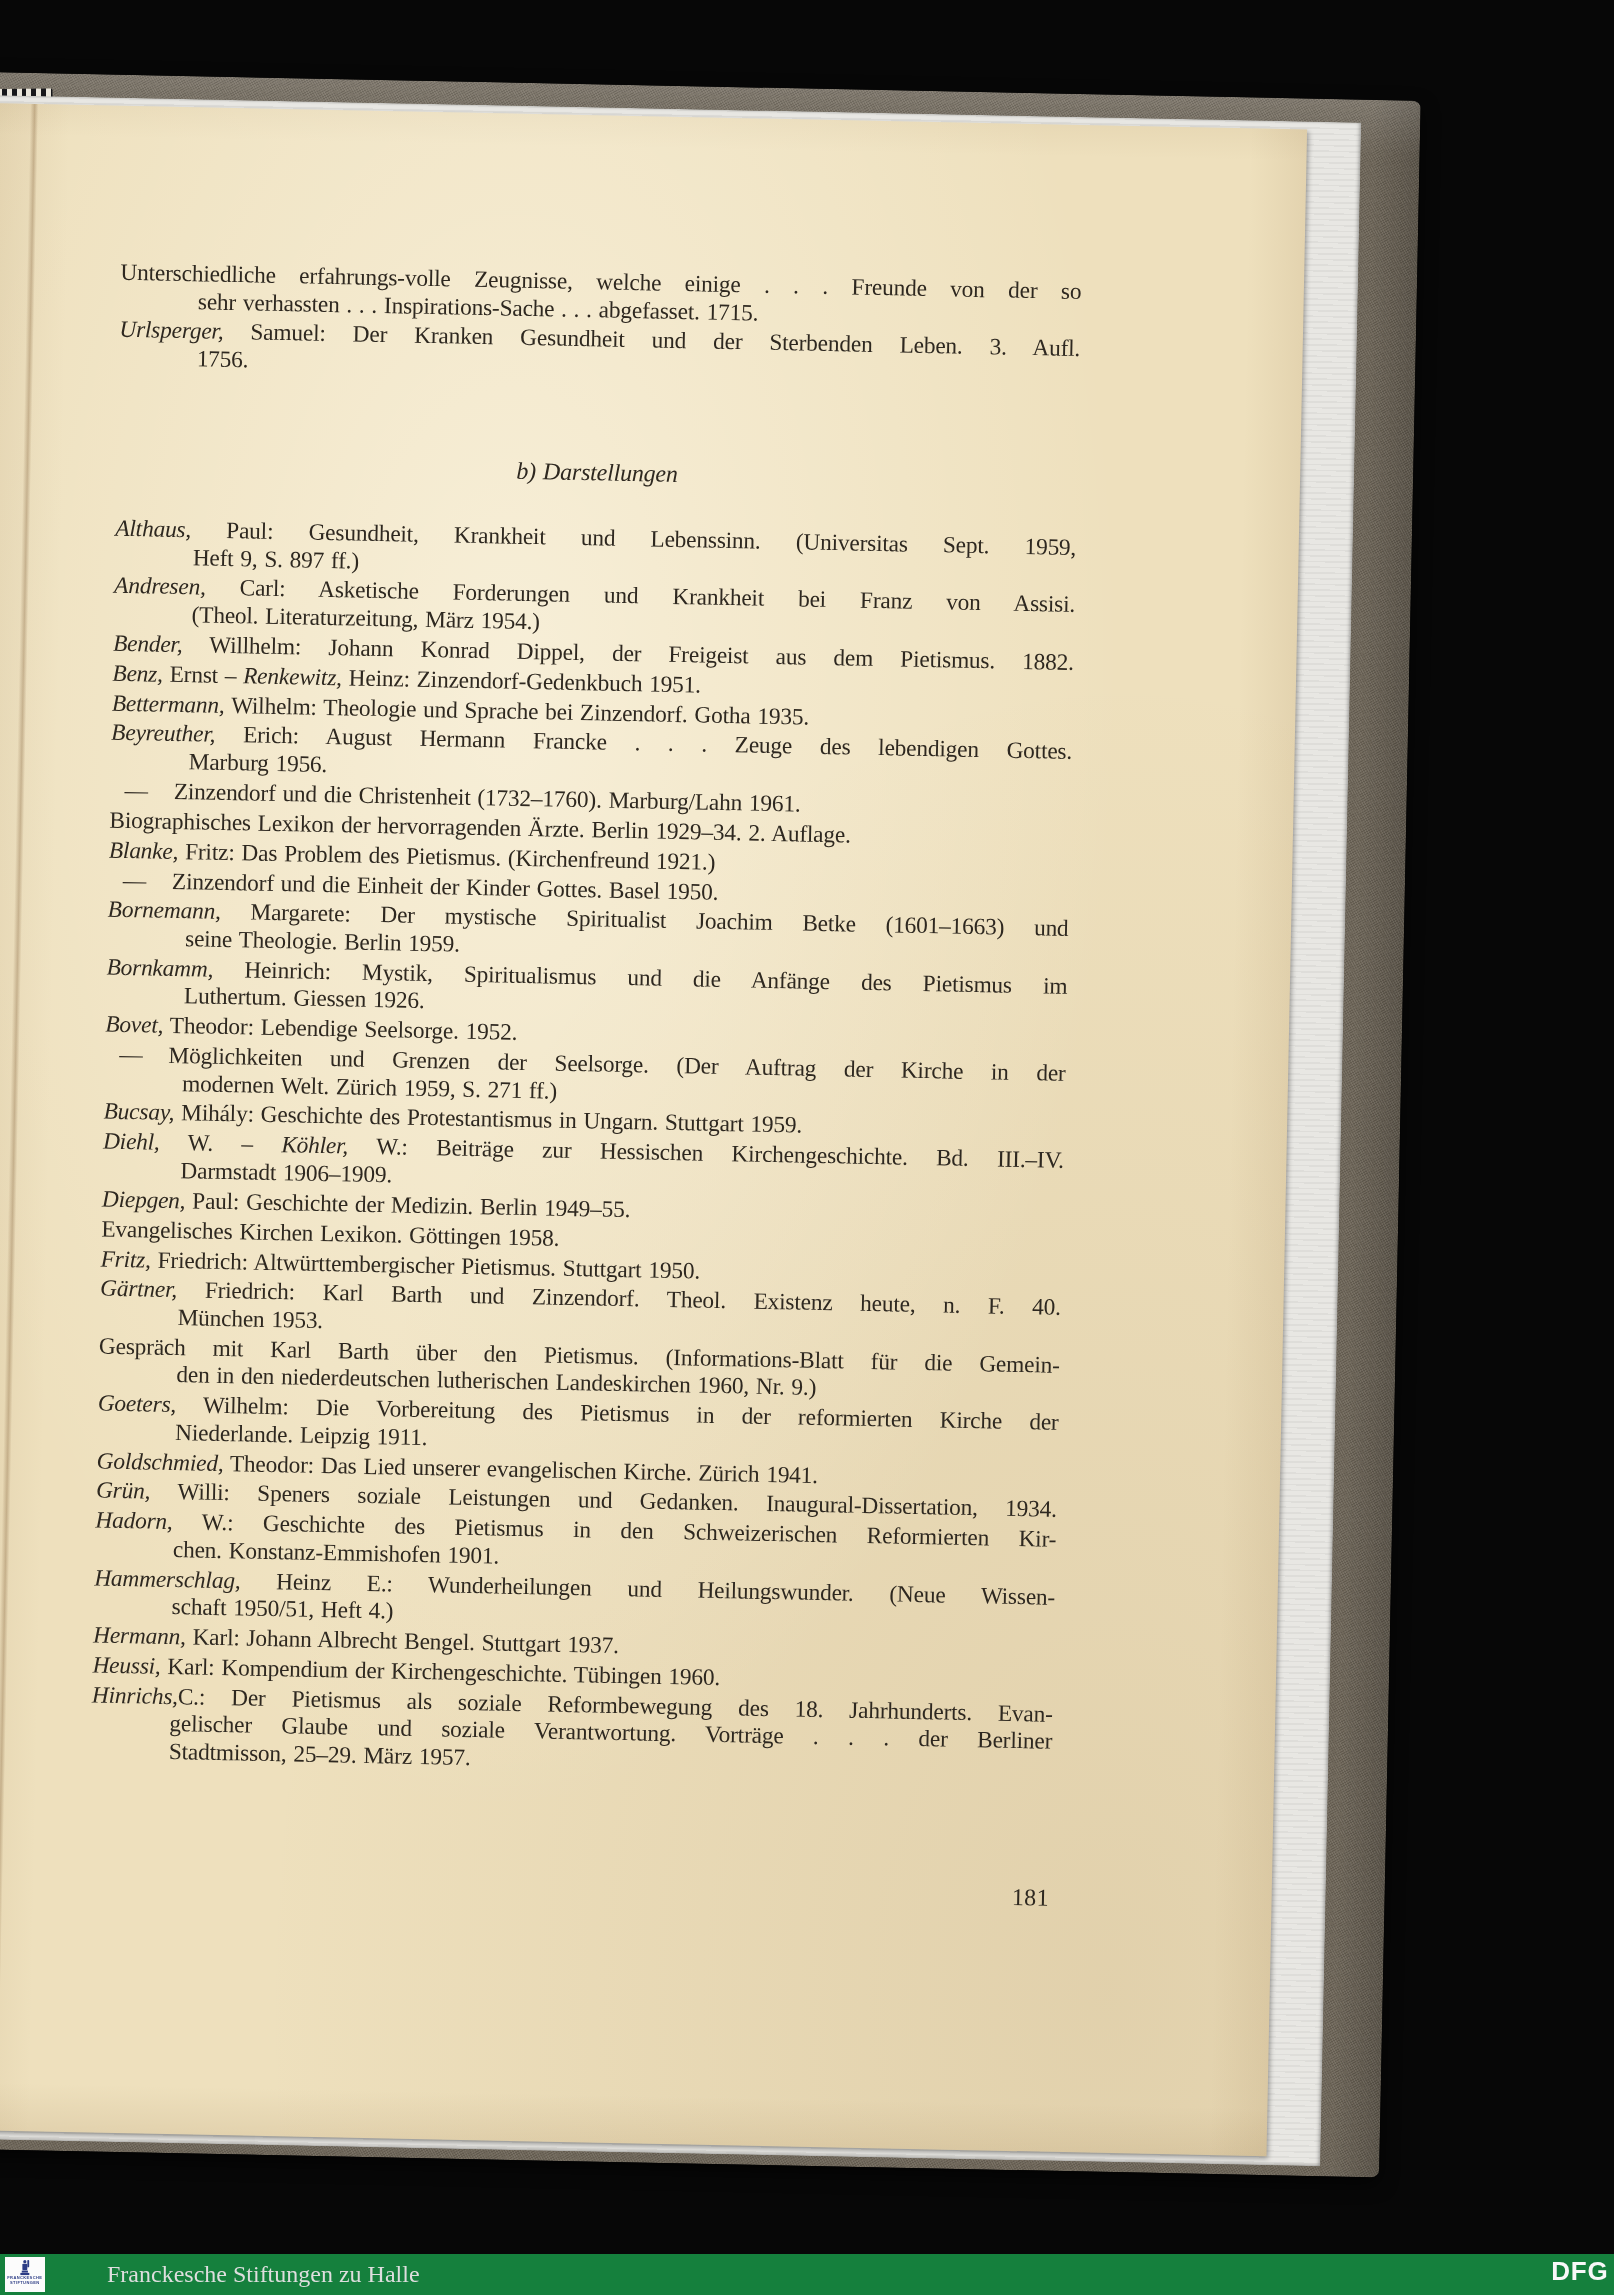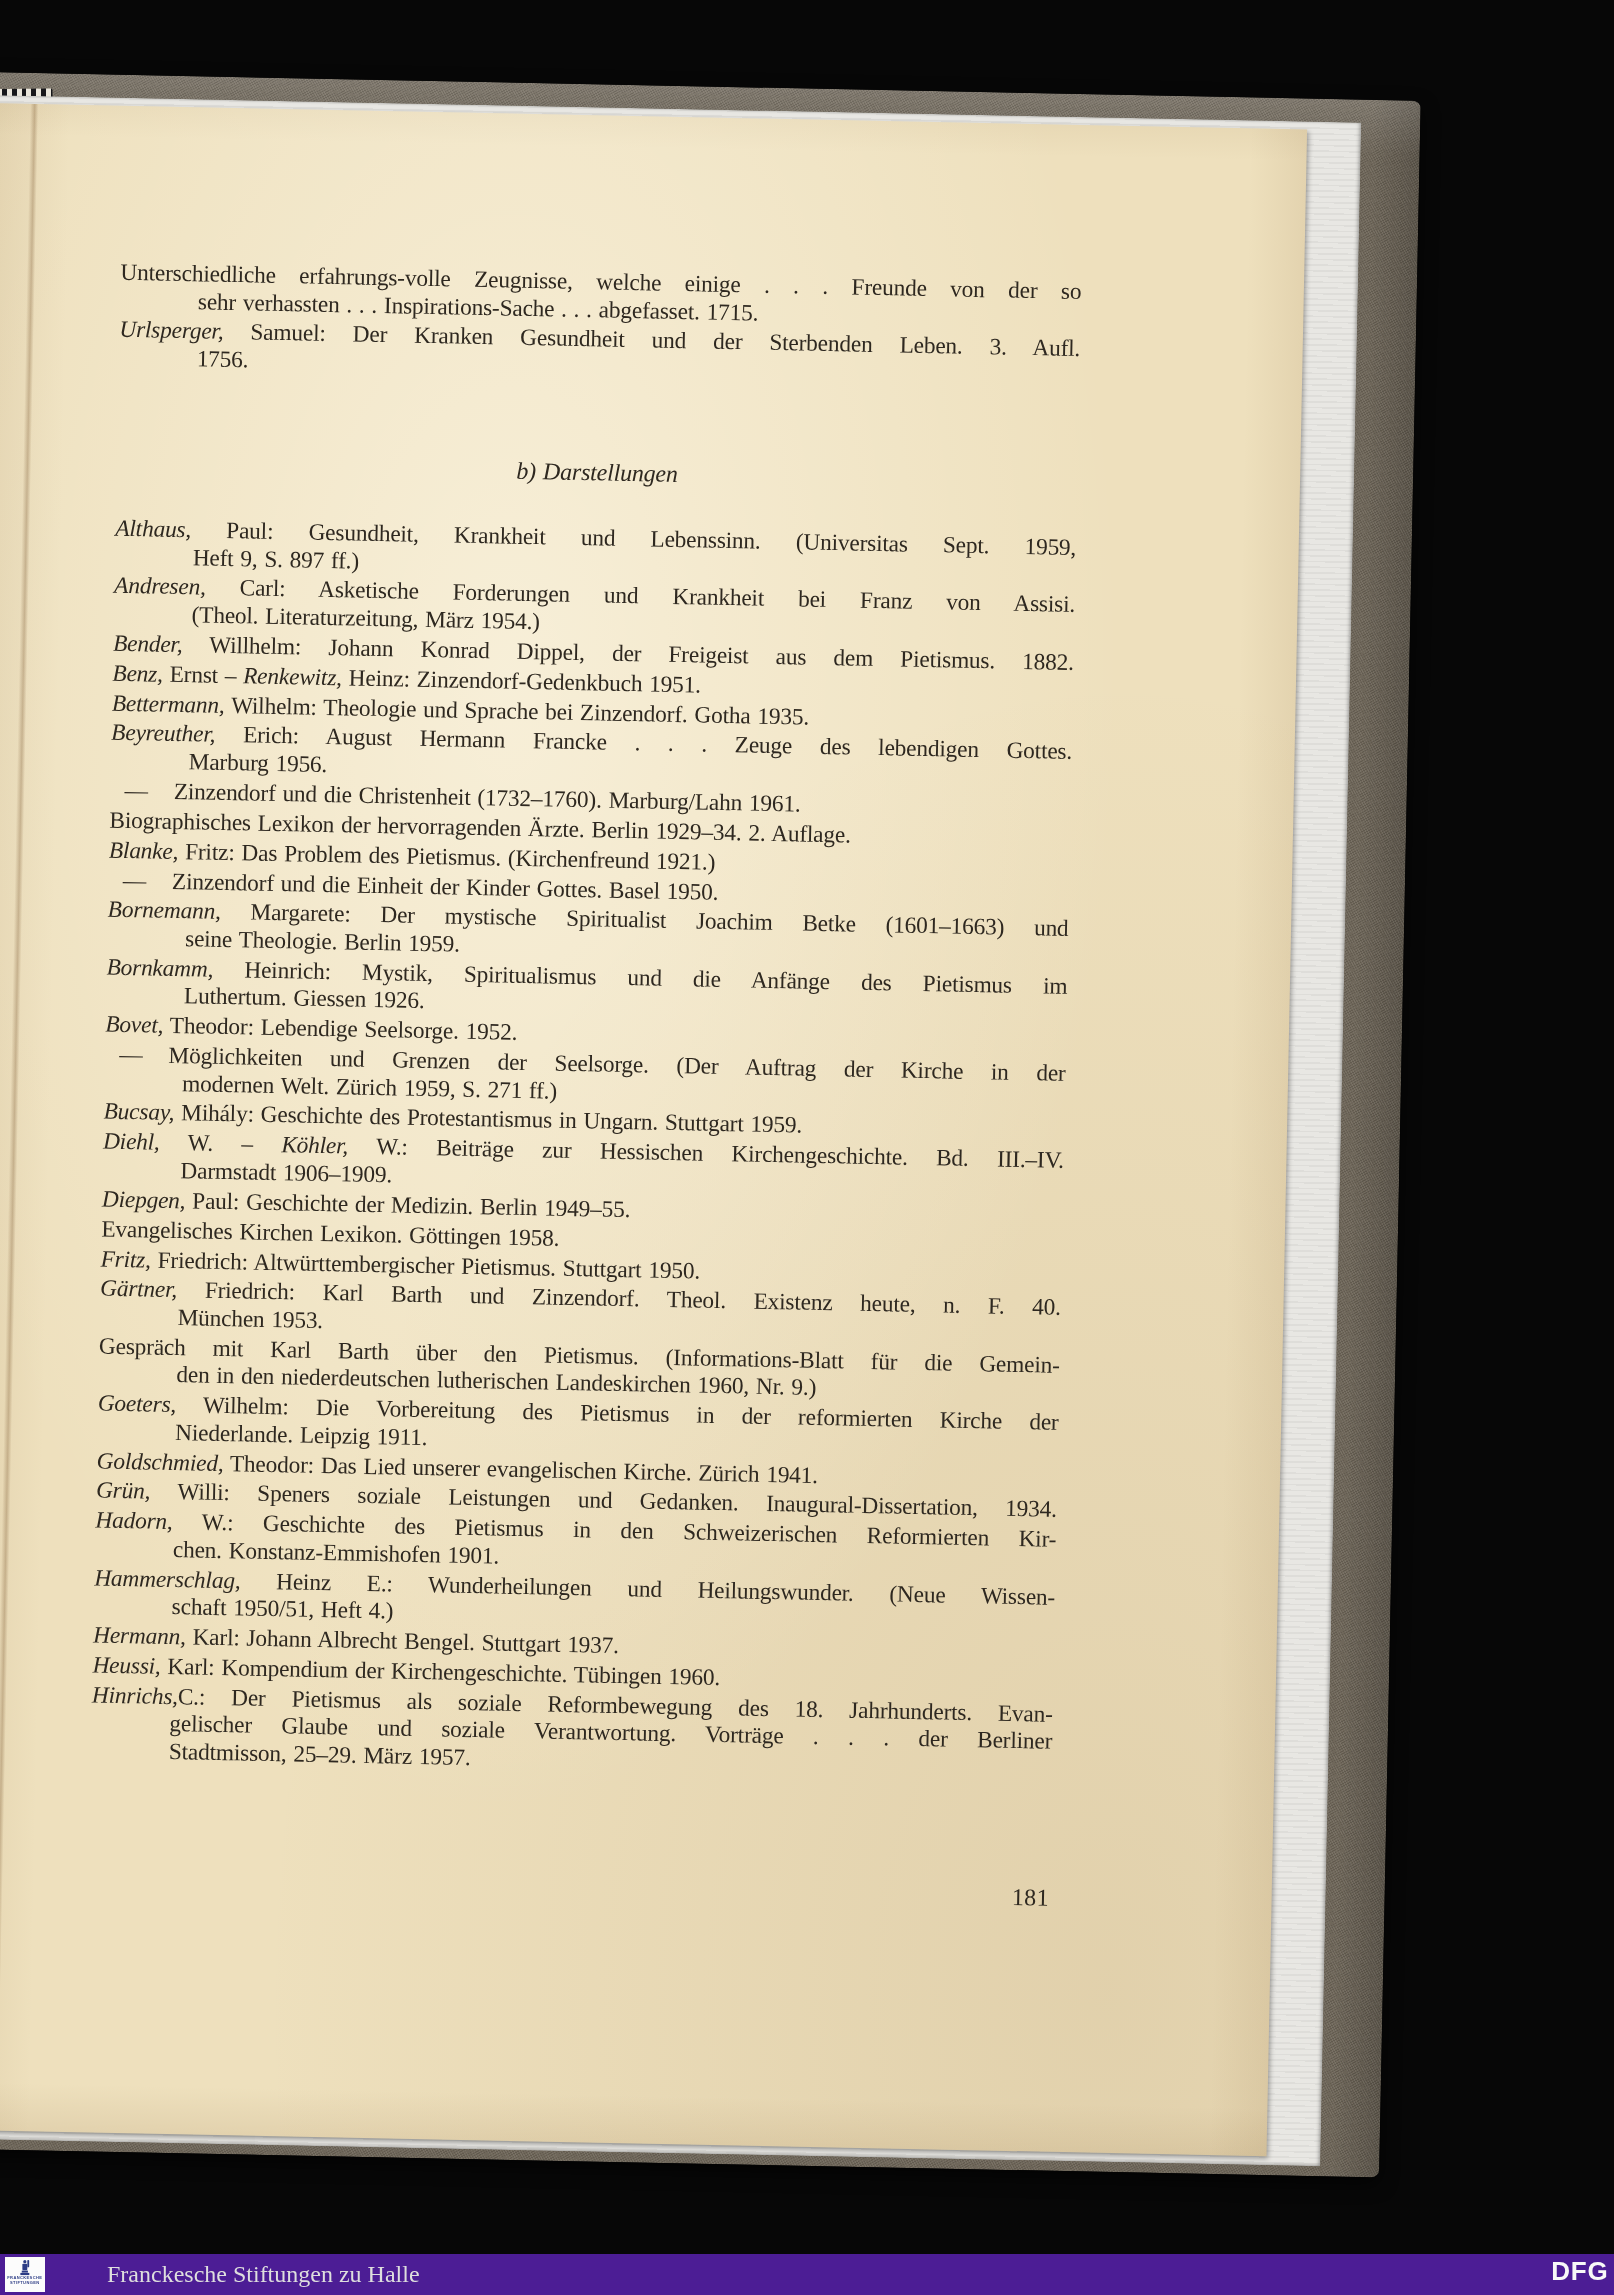--- a/index.html
+++ b/index.html
@@ -64,21 +64,21 @@
   .line    { margin:0; }
   .line.i1 { padding-left:78px; }
   .line.id { padding-left:14.5px; }
   .line.just { text-align:justify; text-align-last:justify; }
   .it   { font-style:italic; }
   .dash { margin-right:26px; }
   .page-number { position:absolute; top:1760px; right:0; font-size:24px; letter-spacing:0.4px; }
   
   .footer {
     position:absolute; left:0; top:2254px; width:1615px; height:41px;
-    background:#4c1d95;
+    background:#15803d;
   }
   .logo-box {
     position:absolute; left:4.8px; top:3.2px; width:40px; height:35px;
     background:#fcfcfc; display:flex; flex-direction:column; align-items:center;
   }
   .logo-box svg { width:13.7px; height:17px; margin-top:1.6px; }
   .logo-text {
     font-family:"Liberation Sans", sans-serif; font-size:4px; line-height:4.8px;
     letter-spacing:0.4px; color:#2c3c85; text-align:center; font-weight:bold;
   }

